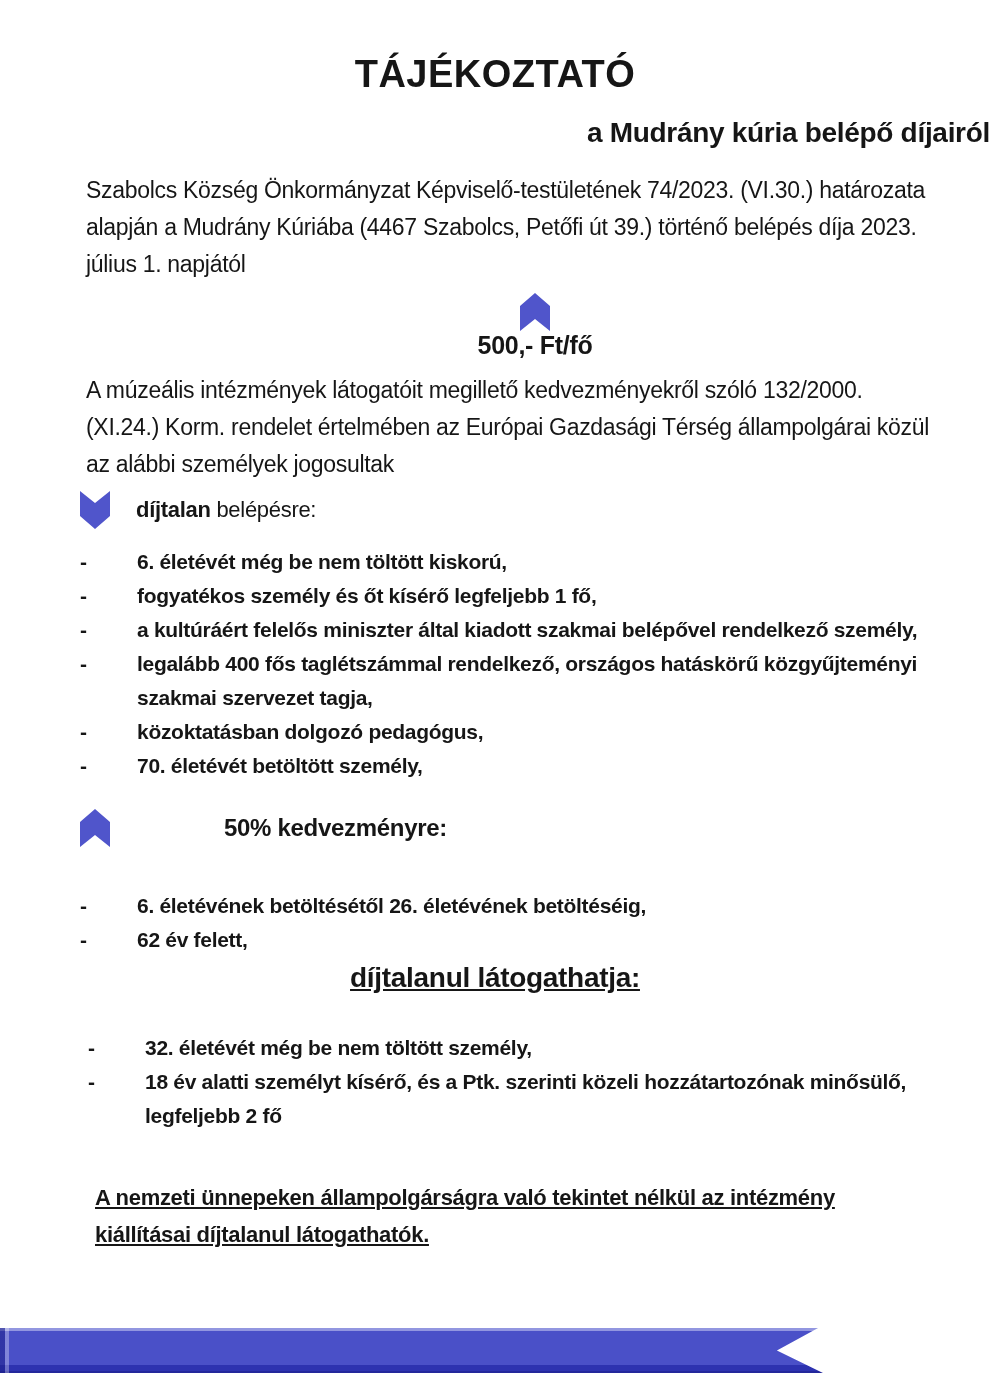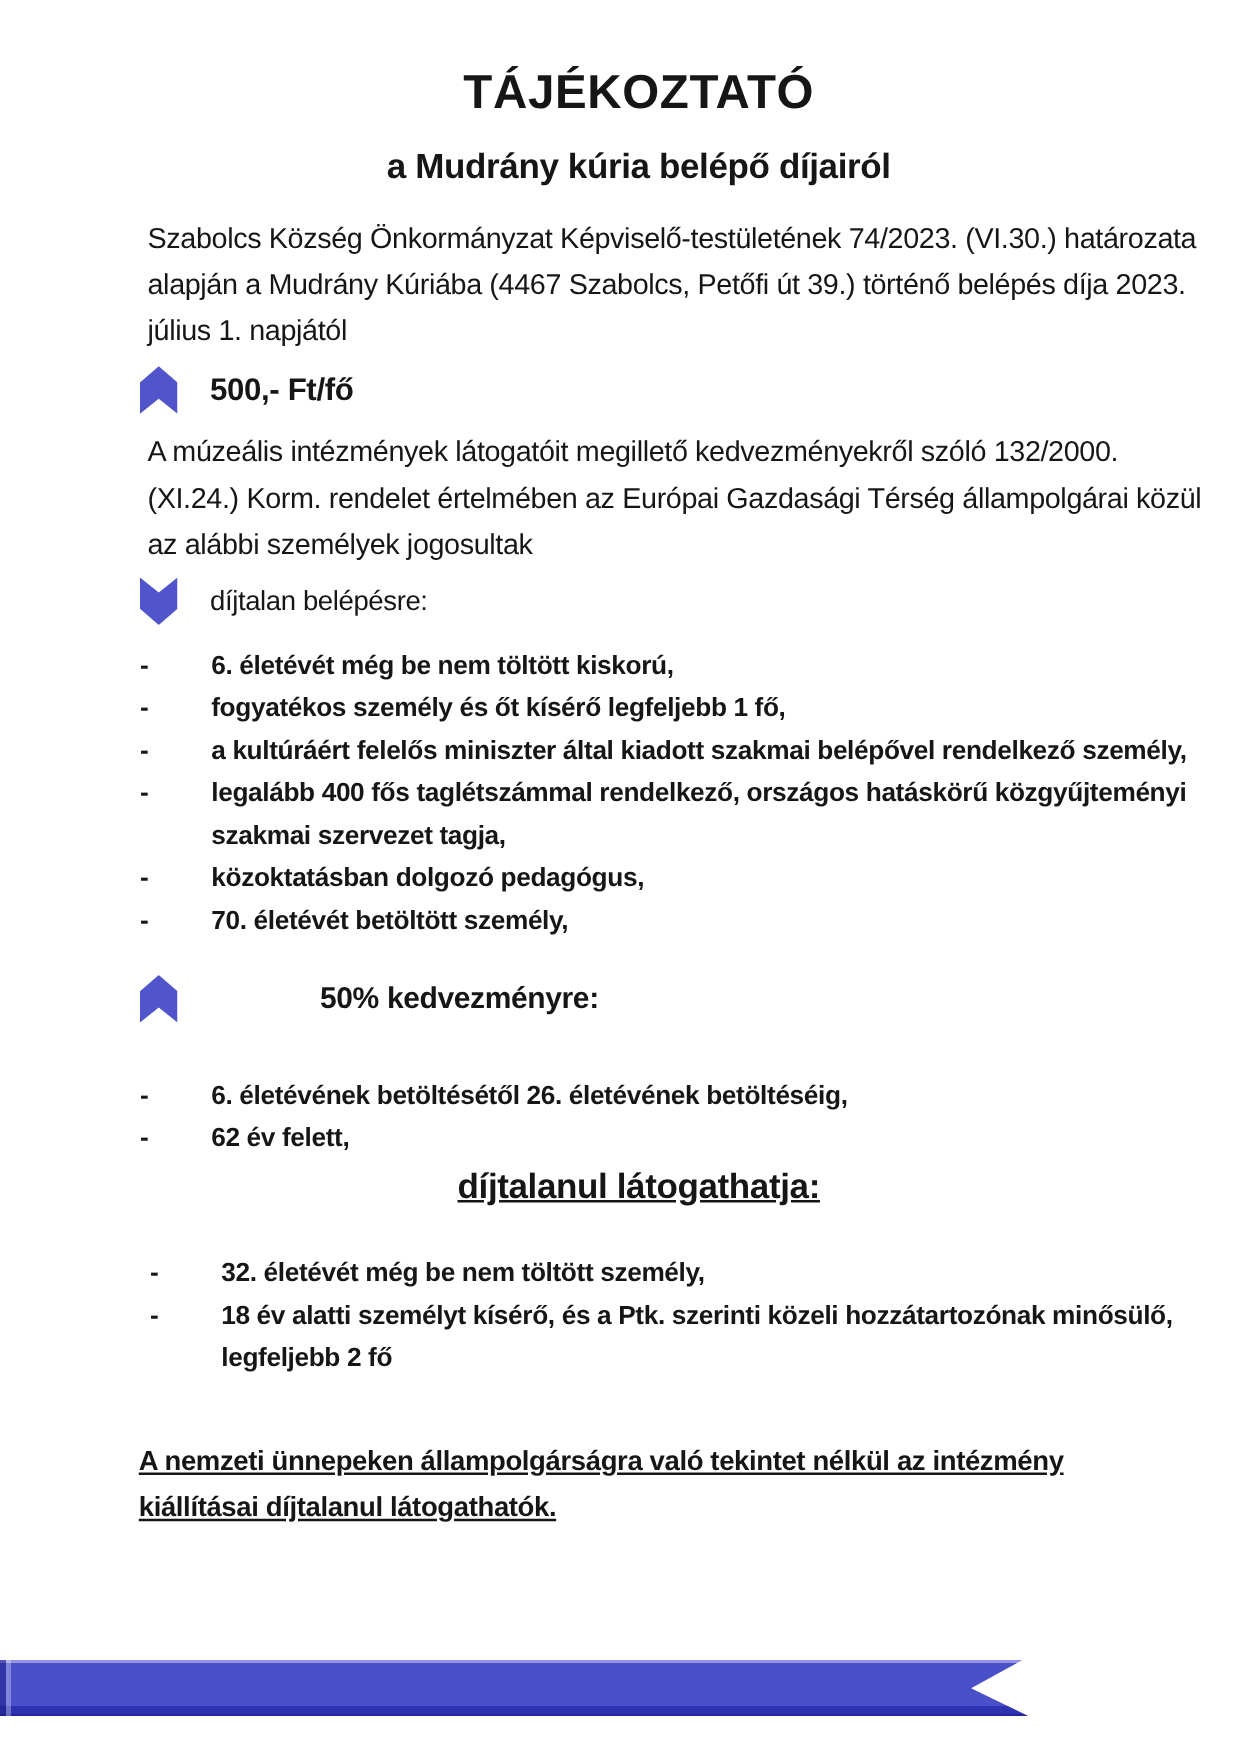--- a/index.html
+++ b/index.html
@@ -5,55 +5,54 @@
   * { margin:0; padding:0; box-sizing:border-box; }
   html,body { background:#ffffff; }
   .page {
     position:relative;
     width:990px; height:1400px;
     background:#ffffff;
     font-family:"Liberation Sans", sans-serif;
     color:#161616;
     letter-spacing:-0.3px;
     overflow:hidden;
-    padding-left:32px;
   }
   .title {
     padding-top:52px;
     text-align:center;
     font-size:38px;
     font-weight:bold;
     letter-spacing:0.5px;
     line-height:44px;
   }
   .subtitle {
     margin-top:20px;
-    text-align:center;
+    text-align:right;
     font-size:28px;
     font-weight:bold;
     line-height:34px;
   }
   .para {
     margin:22px 0 0 86px;
     width:852px;
     font-size:23px;
     line-height:37px;
   }
   .law-para { margin-top:12px; }
   .icon-row {
     display:flex;
     align-items:center;
     margin-left:80px;
   }
   .icon-row .gap { width:26px; flex:none; }
-  .price-row { margin-top:10px; }
+  .price-row { margin-top:10px;flex-direction:column; }
   .price-label { font-size:25px; font-weight:bold; }
   .free-row { margin-top:8px; }
   .free-label { font-size:22px; }
-  .free-label .b { font-weight:normal; }
+  .free-label .b { font-weight:bold; }
   .chev { display:block; }
   .list {
     margin-left:80px;
     width:842px;
     font-size:21px;
     font-weight:bold;
   }
   .li { display:flex; line-height:34px; }
   .dash { width:57px; flex:none; }
   .list-free { margin-top:16px; }

